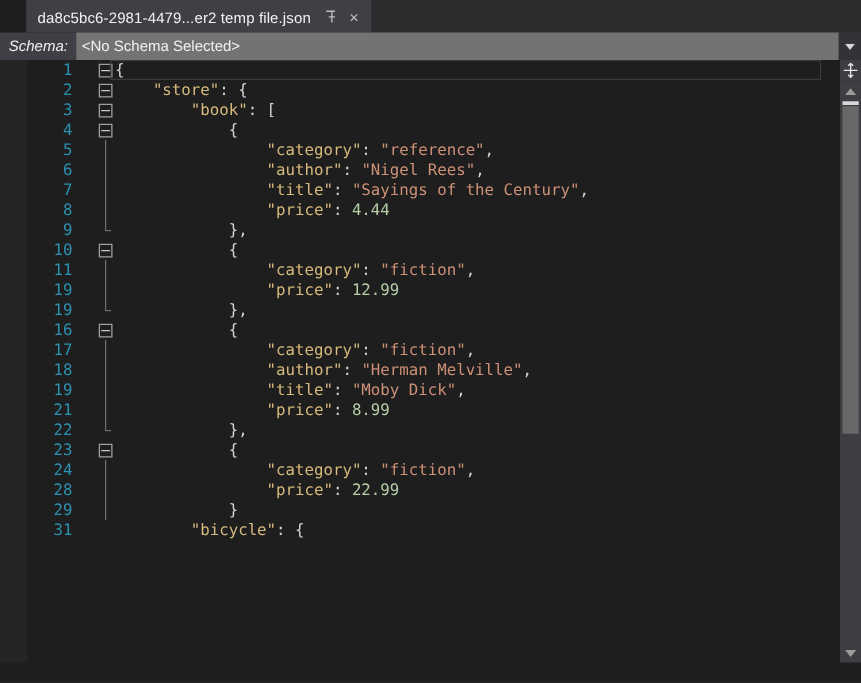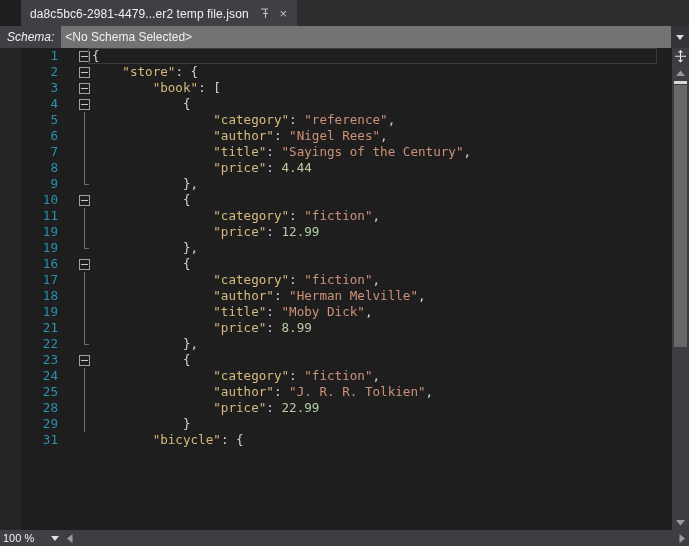--- a/index.html
+++ b/index.html
@@ -276,21 +276,20 @@
         <div class="line"><span class="lnum">19</span><span class="guide"></span><span class="code" style="left: 213.28px;"><span class="tok-key">"price"</span><span class="tok-punc">: </span><span class="tok-num">12.99</span></span></div>
         <div class="line"><span class="lnum">19</span><span class="guide end"></span><span class="code" style="left: 182.96px;"><span class="tok-punc">},</span></span></div>
         <div class="line"><span class="lnum">16</span><span class="fold"></span><span class="code" style="left: 182.96px;"><span class="tok-punc">{</span></span></div>
         <div class="line"><span class="lnum">17</span><span class="guide"></span><span class="code" style="left: 213.28px;"><span class="tok-key">"category"</span><span class="tok-punc">: </span><span class="tok-str">"fiction"</span><span class="tok-punc">,</span></span></div>
         <div class="line"><span class="lnum">18</span><span class="guide"></span><span class="code" style="left: 213.28px;"><span class="tok-key">"author"</span><span class="tok-punc">: </span><span class="tok-str">"Herman Melville"</span><span class="tok-punc">,</span></span></div>
         <div class="line"><span class="lnum">19</span><span class="guide"></span><span class="code" style="left: 213.28px;"><span class="tok-key">"title"</span><span class="tok-punc">: </span><span class="tok-str">"Moby Dick"</span><span class="tok-punc">,</span></span></div>
         <div class="line"><span class="lnum">21</span><span class="guide"></span><span class="code" style="left: 213.28px;"><span class="tok-key">"price"</span><span class="tok-punc">: </span><span class="tok-num">8.99</span></span></div>
         <div class="line"><span class="lnum">22</span><span class="guide end"></span><span class="code" style="left: 182.96px;"><span class="tok-punc">},</span></span></div>
         <div class="line"><span class="lnum">23</span><span class="fold"></span><span class="code" style="left: 182.96px;"><span class="tok-punc">{</span></span></div>
         <div class="line"><span class="lnum">24</span><span class="guide"></span><span class="code" style="left: 213.28px;"><span class="tok-key">"category"</span><span class="tok-punc">: </span><span class="tok-str">"fiction"</span><span class="tok-punc">,</span></span></div>
-        <div class="line"><span class="lnum">25</span><span class="guide"></span><span class="code" style="left: 213.28px;"><span class="tok-key">"author"</span><span class="tok-punc">: </span><span class="tok-str">"J. R. R. Tolkien"</span><span class="tok-punc">,</span></span></div>
         <div class="line"><span class="lnum">28</span><span class="guide"></span><span class="code" style="left: 213.28px;"><span class="tok-key">"price"</span><span class="tok-punc">: </span><span class="tok-num">22.99</span></span></div>
         <div class="line"><span class="lnum">29</span><span class="guide"></span><span class="code" style="left: 182.96px;"><span class="tok-punc">}</span></span></div>
         <div class="line"><span class="lnum">31</span><span class="code" style="left: 152.64px;"><span class="tok-key">"bicycle"</span><span class="tok-punc">: {</span></span></div>
       </div>
   </div>
 
   <div class="split-btn">
     <svg width="13" height="13" viewBox="0 0 13 13" aria-hidden="true">
       <path d="M6.5 1 V11.5 M1 6.3 H12 M4.5 2.6 L6.5 0.7 L8.5 2.6 M4.5 9.9 L6.5 11.8 L8.5 9.9" stroke="#e6e6e6" stroke-width="1.1" fill="none"></path>
     </svg>
@@ -304,37 +303,14 @@
     </div>
     <div class="vscroll-mark"></div>
     <div class="vscroll-thumb"></div>
     <div class="vscroll-down">
       <svg width="9" height="6" viewBox="0 0 9 6" aria-hidden="true">
           <path d="M0 0 L9 0 L4.5 5.5 Z" fill="#9a9a9a"></path>
         </svg>
     </div>
   </div>
 
-  <div class="statusbar">
-    <div class="zoom-box">
-      <span class="zoom-text">100 %</span>
-      <span class="zoom-caret">
-        <svg width="8" height="5" viewBox="0 0 8 5" aria-hidden="true">
-            <path d="M0 0 L8 0 L4 5 Z" fill="#e0e0e0"></path>
-          </svg>
-      </span>
-    </div>
-    <div class="hscroll">
-      <div class="hscroll-left">
-        <svg width="6" height="9" viewBox="0 0 6 9" aria-hidden="true">
-            <path d="M5.5 0 L5.5 9 L0 4.5 Z" fill="#9a9a9a"></path>
-          </svg>
-      </div>
-      <div class="hscroll-track"></div>
-      <div class="hscroll-right">
-        <svg width="6" height="9" viewBox="0 0 6 9" aria-hidden="true">
-            <path d="M0.5 0 L0.5 9 L6 4.5 Z" fill="#9a9a9a"></path>
-          </svg>
-      </div>
-    </div>
-  </div>
 
 </div>
 
 </body></html>

